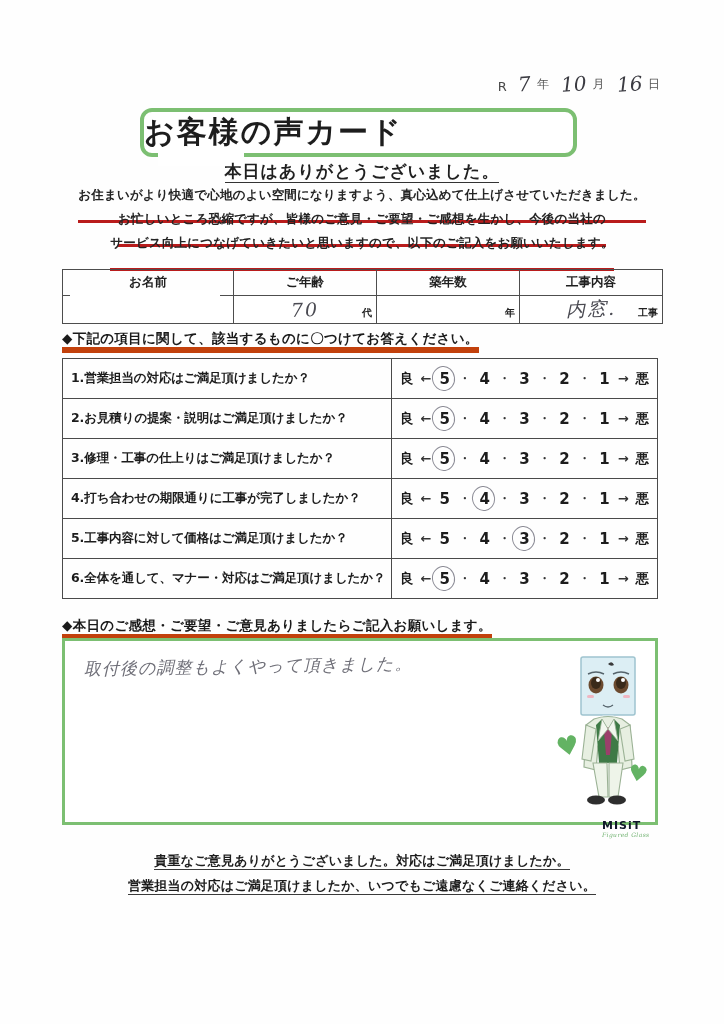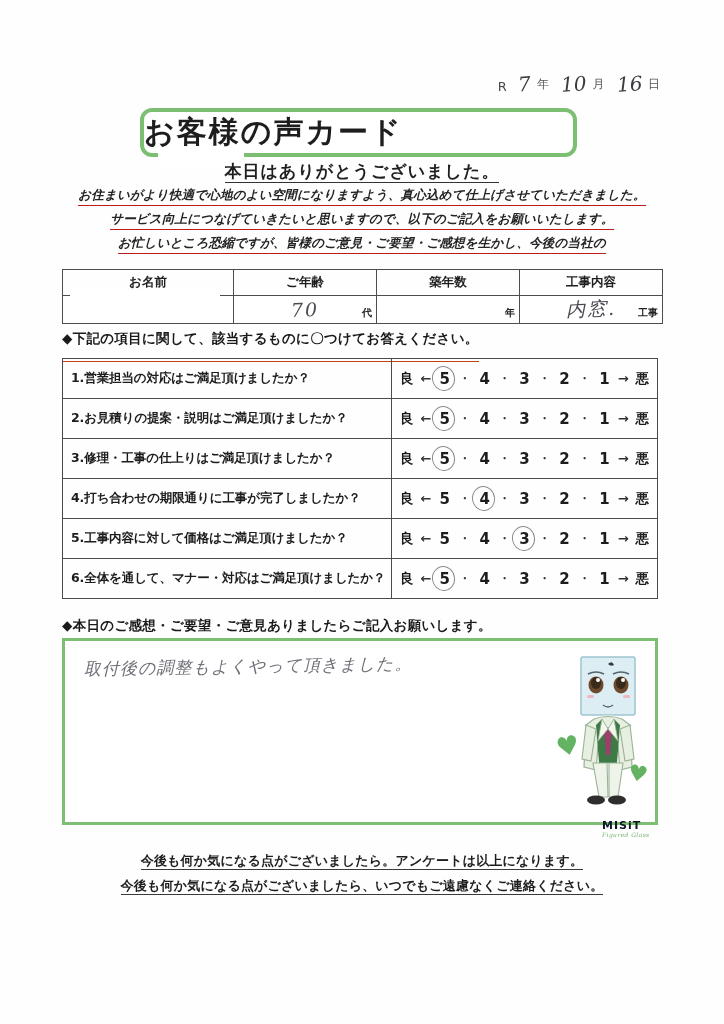--- a/index.html
+++ b/index.html
@@ -111,23 +111,22 @@
     text-align: center;
     line-height: 24px;
   }
   .intro div {
     font-size: 12.5px;
     font-weight: 700;
     color: #242424;
     letter-spacing: .2px;
   }
   .intro div span {
-    border-bottom: 1px solid #b91c1c;
-    padding-bottom: 3px;
-    font-style: italic;
+    border-bottom: 3px solid #b91c1c;
+    padding-bottom: 18px;
   }
 
   
   .info-table {
     position: absolute;
     top: 269px;
     left: 62px;
     width: 596px;
     border-collapse: collapse;
     table-layout: fixed;
@@ -176,21 +175,21 @@
   .sec-head {
     position: absolute;
     left: 62px;
     font-size: 13.5px;
     font-weight: 700;
     color: #1a1a1a;
     letter-spacing: .3px;
   }
   .sec-head.q { top: 330px; }
   .sec-head.c { top: 617px; text-align: right; }
-  .sec-head span { border-bottom: 1px solid #c2410c; padding-bottom: 15px; }
+  .sec-head span { border-bottom: 6px solid #c2410c; padding-bottom: 1px; }
 
   
   .q-table {
     position: absolute;
     top: 358px;
     left: 62px;
     width: 596px;
     border-collapse: collapse;
     table-layout: fixed;
     padding-left: 6px;
@@ -342,22 +341,22 @@
     <div class="title-text">お客様の声カード</div>
   </div>
   <div class="title-erase"></div>
 
   <div class="subtitle">
     <span>本日はありがとうございました。</span>
   </div>
 
   <div class="intro">
     <div><span>お住まいがより快適で心地のよい空間になりますよう、真心込めて仕上げさせていただきました。</span></div>
+    <div><span>お忙しいところ恐縮ですが、皆様のご意見・ご要望・ご感想を生かし、今後の当社の</span></div>
     <div><span>サービス向上につなげていきたいと思いますので、以下のご記入をお願いいたします。</span></div>
-    <div><span>お忙しいところ恐縮ですが、皆様のご意見・ご要望・ご感想を生かし、今後の当社の</span></div>
   </div>
 
   <table class="info-table">
     <tbody>
         <tr>
       <td style="width:170px">お名前</td>
       <td style="width:142px">ご年齢</td>
       <td style="width:142px">築年数</td>
       <td style="width:142px">工事内容</td>
     </tr>
@@ -561,17 +560,17 @@
       <path d="M30 70 l-4 34 l9 2 l5 -32z" fill="#e7efe1" stroke="#9bb295" stroke-width="1.1"></path>
       <path d="M74 70 l4 34 l-9 2 l-5 -32z" fill="#e7efe1" stroke="#9bb295" stroke-width="1.1"></path>
     </svg>
     <div class="logo">
       <div class="logo-main">MISiT</div>
       <div class="logo-sub">Figured Glass</div>
     </div>
   </div>
 
   <div class="closing">
-    <div><span>今後も何か気になる点がございましたら。アンケートは以上になります。</span></div>
-    <div><span>今後も何か気になる点がございましたら、いつでもご遠慮なくご連絡ください。</span></div>
+    <div><span>貴重なご意見ありがとうございました。対応はご満足頂けましたか。</span></div>
+    <div><span>営業担当の対応はご満足頂けましたか、いつでもご遠慮なくご連絡ください。</span></div>
   </div>
 
 </div>
 
 </body></html>

